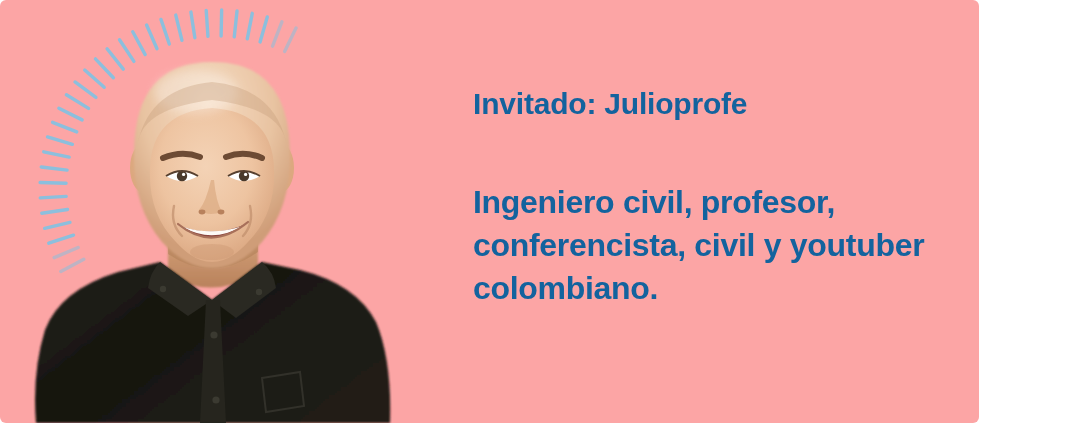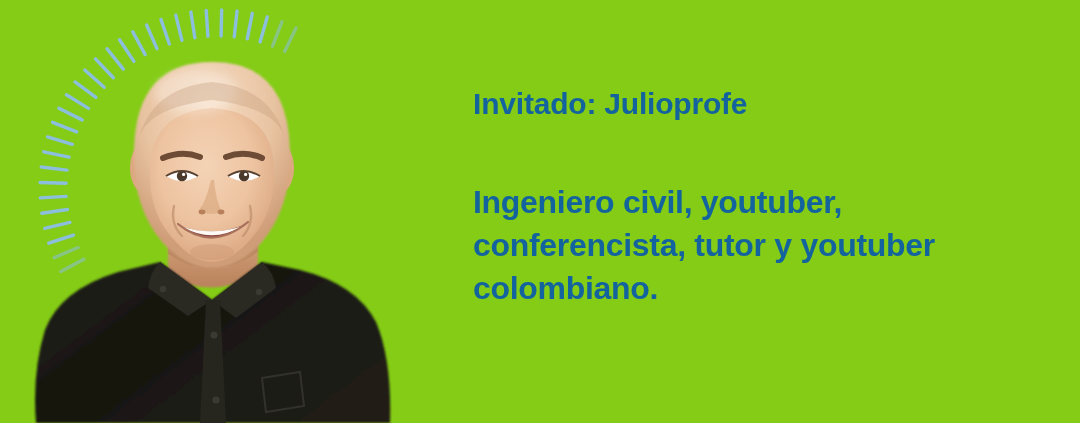--- a/index.html
+++ b/index.html
@@ -5,24 +5,25 @@
   html, body {
     margin: 0;
     padding: 0;
     background: #ffffff;
   }
   body {
     font-family: "Liberation Sans", sans-serif;
   }
   #slide {
     position: relative;
-    width: 1080px;
+    width: 979px;
     height: 423px;
-    background: #84cc16;
+    background: #fca5a5;
     overflow: hidden;
+    border-radius: 6px;
   }
 
   
   #arc-decoration {
     position: absolute;
     left: 0;
     top: 0;
     width: 1080px;
     height: 423px;
     pointer-events: none;
@@ -188,16 +189,16 @@
         <line x1="234.25" y1="36.87" x2="237.03" y2="11.02" opacity="1.00"></line>
         <line x1="247.27" y1="38.85" x2="252.28" y2="13.33" opacity="1.00"></line>
         <line x1="260.07" y1="41.94" x2="267.27" y2="16.95" opacity="1.00"></line>
         <line x1="272.56" y1="46.13" x2="281.89" y2="21.86" opacity="0.55"></line>
         <line x1="284.63" y1="51.38" x2="296.03" y2="28.01" opacity="0.55"></line>
       </g>
   </svg>
 
   <div id="text-column">
     <h1 id="guest-heading">Invitado: Julioprofe</h1>
-    <p id="guest-description">Ingeniero civil, youtuber, conferencista, tutor y youtuber colombiano.</p>
+    <p id="guest-description">Ingeniero civil, profesor, conferencista, civil y youtuber colombiano.</p>
   </div>
 
 </div>
 
 </body></html>

